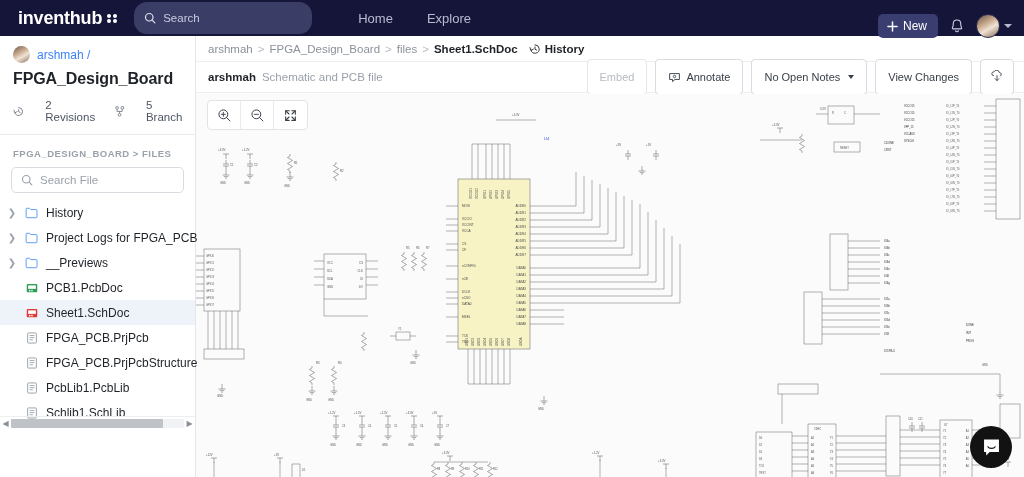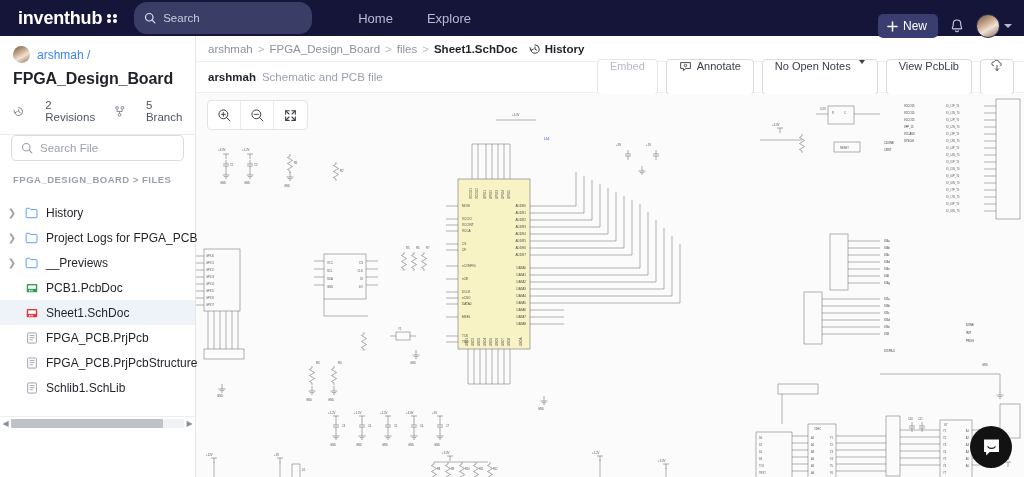--- a/index.html
+++ b/index.html
@@ -108,21 +108,21 @@
   #filebar {
     height: 31px; display: flex; align-items: center; padding: 0 10px 0 12px;
     border-bottom: 1px solid #eceef1; position: relative;
   }
   #filebar .owner { font-size: 11.5px; color: #1f2328; font-weight: 700; }
   #filebar .desc { font-size: 11.5px; color: #9aa1ab; margin-left: 6px; }
   #toolbtns { position: absolute; right: 10px; display: flex; align-items: center; gap: 8px; }
   .tbtn {
     height: 36px; border: 1px solid #d8dbe0; border-radius: 4px; background: #fff;
     font-size: 11px; font-family: inherit; color: #394049; padding: 0 12px;
-    display: flex; align-items: flex-start; gap: 5px; cursor: pointer; white-space: nowrap;
+    display: flex; align-items: center; gap: 5px; cursor: pointer; white-space: nowrap;
   }
   .tbtn.disabled { color: #b6bac1; border-color: #e4e6ea; cursor: default; }
   .tbtn.icononly { padding: 0 9px; }
 
   
   #viewer { position: absolute; left: 0; top: 58px; width: 828px; height: 383px; background: #fbfbfc; overflow: hidden; }
   #zoomctl {
     position: absolute; left: 11px; top: 6px; height: 30px; background: #fff;
     border: 1px solid #e1e3e7; border-radius: 4px; display: flex; z-index: 10;
   }
@@ -203,29 +203,29 @@
           <rect x="1.2" y="1.2" width="3.4" height="3.4" rx="0.7" fill="none" stroke="#6b7280" stroke-width="1.1"></rect>
           <rect x="8.6" y="1.2" width="3.4" height="3.4" rx="0.7" fill="none" stroke="#6b7280" stroke-width="1.1"></rect>
           <circle cx="6.4" cy="12.6" r="1.9" fill="none" stroke="#6b7280" stroke-width="1.1"></circle>
           <path d="M2.9 4.8v3.1h7.2V4.8M6.4 7.9v2.7" fill="none" stroke="#6b7280" stroke-width="1.1"></path>
         </svg>
         <span>5 Branch</span>
       </div>
     </div>
   </div>
 
+  <div id="files-crumb">FPGA_DESIGN_BOARD &gt; FILES</div>
+
   <div id="file-search">
     <svg width="12" height="12" viewBox="0 0 16 16">
       <circle cx="7" cy="7" r="5" fill="none" stroke="#9aa1ab" stroke-width="1.5"></circle>
       <line x1="10.8" y1="10.8" x2="14.5" y2="14.5" stroke="#9aa1ab" stroke-width="1.5" stroke-linecap="round"></line>
     </svg>
     <span class="ph">Search File</span>
   </div>
-
-  <div id="files-crumb">FPGA_DESIGN_BOARD &gt; FILES</div>
 
   <div id="filetree">
       <div class="tree-row">
         <div class="tw">
           <span class="chev">❯</span>
         </div>
         <div class="ficon">
           <svg width="14" height="14" viewBox="0 0 16 16">
             <path d="M1.3 3.6a1 1 0 0 1 1-1h3l1.3 1.5h6.1a1 1 0 0 1 1 1v7.3a1 1 0 0 1-1 1H2.3a1 1 0 0 1-1-1z" fill="#ffffff" stroke="#5b9bf8" stroke-width="1.1" stroke-linejoin="round"></path>
           </svg>
@@ -294,20 +294,32 @@
         <div class="tw"></div>
         <div class="ficon">
           <svg width="14" height="14" viewBox="0 0 16 16">
             <rect x="3" y="2.2" width="10" height="11.6" rx="1" fill="none" stroke="#9aa1ab" stroke-width="1.1"></rect>
             <line x1="5.2" y1="5.2" x2="10.8" y2="5.2" stroke="#9aa1ab" stroke-width="1"></line>
             <line x1="5.2" y1="7.6" x2="10.8" y2="7.6" stroke="#9aa1ab" stroke-width="1"></line>
             <line x1="5.2" y1="10" x2="9" y2="10" stroke="#9aa1ab" stroke-width="1"></line>
           </svg>
         </div>
         <span class="tree-label">FPGA_PCB.PrjPcbStructure</span>
+      </div>
+      <div class="tree-row">
+        <div class="tw"></div>
+        <div class="ficon">
+          <svg width="14" height="14" viewBox="0 0 16 16">
+            <rect x="3" y="2.2" width="10" height="11.6" rx="1" fill="none" stroke="#9aa1ab" stroke-width="1.1"></rect>
+            <line x1="5.2" y1="5.2" x2="10.8" y2="5.2" stroke="#9aa1ab" stroke-width="1"></line>
+            <line x1="5.2" y1="7.6" x2="10.8" y2="7.6" stroke="#9aa1ab" stroke-width="1"></line>
+            <line x1="5.2" y1="10" x2="9" y2="10" stroke="#9aa1ab" stroke-width="1"></line>
+          </svg>
+        </div>
+        <span class="tree-label">PcbLib1.PcbLib</span>
       </div>
       <div class="tree-row">
         <div class="tw"></div>
         <div class="ficon">
           <svg width="14" height="14" viewBox="0 0 16 16">
             <rect x="3" y="2.2" width="10" height="11.6" rx="1" fill="none" stroke="#9aa1ab" stroke-width="1.1"></rect>
             <line x1="5.2" y1="5.2" x2="10.8" y2="5.2" stroke="#9aa1ab" stroke-width="1"></line>
             <line x1="5.2" y1="7.6" x2="10.8" y2="7.6" stroke="#9aa1ab" stroke-width="1"></line>
             <line x1="5.2" y1="10" x2="9" y2="10" stroke="#9aa1ab" stroke-width="1"></line>
           </svg>
@@ -358,21 +370,21 @@
           <path d="M2 3.2h12v7.2H8.6L5.6 13v-2.6H2z" fill="none" stroke="#394049" stroke-width="1.15" stroke-linejoin="round"></path>
           <circle cx="8" cy="6.8" r="1.5" fill="none" stroke="#394049" stroke-width="1.05"></circle>
         </svg>
         <span>Annotate</span>
       </button>
       <button class="tbtn">
         <span>No Open Notes</span>
         <span style="display:inline-block;width:0;height:0;border-left:3.5px solid transparent;border-right:3.5px solid transparent;border-top:4px solid #394049;margin-left:3px;"></span>
       </button>
       <button class="tbtn">
-        <span>View PcbLib</span>
+        <span>View Changes</span>
       </button>
       <button class="tbtn icononly">
         <svg width="14" height="14" viewBox="0 0 18 18">
           <path d="M4.6 7.4a2.5 2.5 0 0 1 .5-5 3.6 3.6 0 0 1 6.9.9 2.4 2.4 0 0 1 1.4 4.4" fill="none" stroke="#394049" stroke-width="1.15" stroke-linecap="round"></path>
           <line x1="9" y1="7.2" x2="9" y2="13.4" stroke="#394049" stroke-width="1.15" stroke-linecap="round"></line>
           <polyline points="6.7,11.2 9,13.6 11.3,11.2" fill="none" stroke="#394049" stroke-width="1.15" stroke-linecap="round" stroke-linejoin="round"></polyline>
         </svg>
       </button>
     </div>
   </div>

